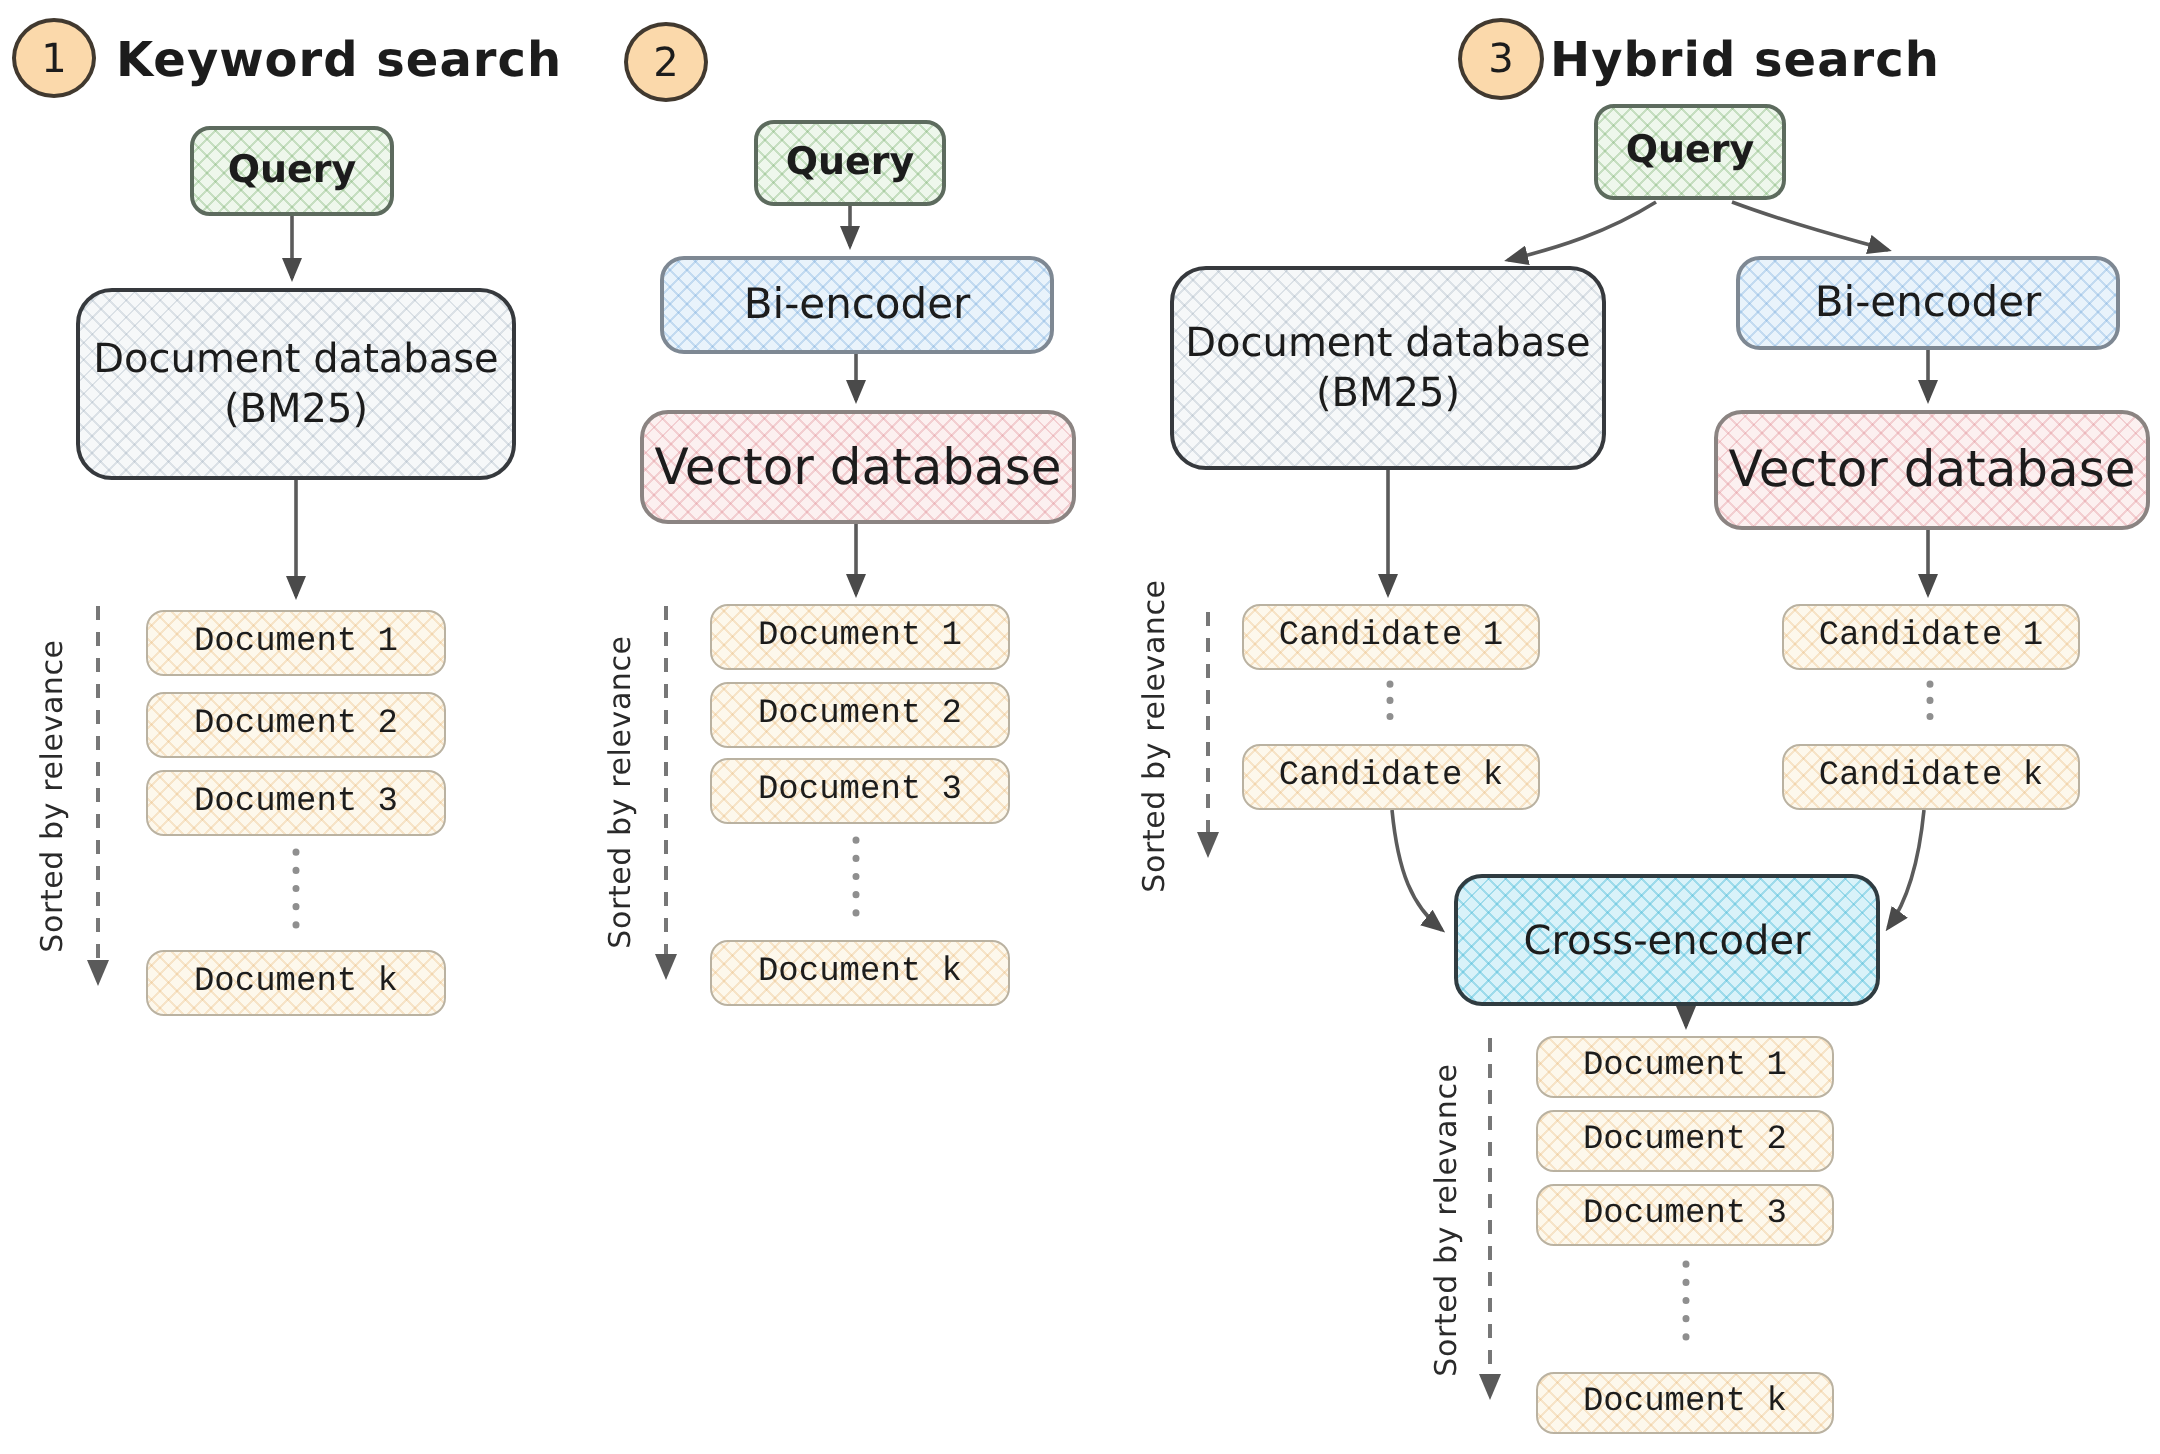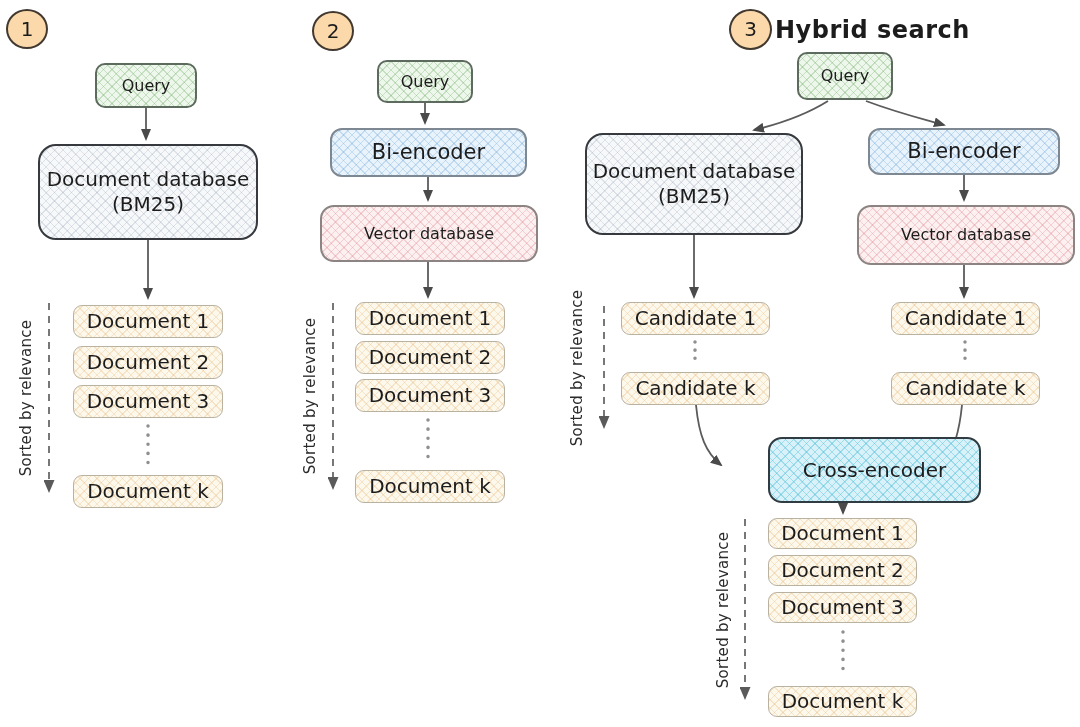--- a/index.html
+++ b/index.html
@@ -7,26 +7,26 @@
           font-family:"DejaVu Sans","Liberation Sans",sans-serif;color:#1c1c1c;}
   .wires{position:absolute;left:0;top:0;z-index:1;}
   .node{position:absolute;box-sizing:border-box;display:flex;align-items:center;justify-content:center;
         text-align:center;z-index:2;line-height:1.25;}
   .hatch{background-image:
       repeating-linear-gradient(45deg, var(--h) 0 1px, transparent 1px 6px),
       repeating-linear-gradient(-45deg, var(--h) 0 1px, transparent 1px 6px);
       background-color:var(--f);}
   .badge{border-radius:50%;background:#fbd9ab;border:2.2px solid #41392f;font-size:20px;z-index:2;}
   .title{position:absolute;z-index:2;font-size:24px;font-weight:bold;letter-spacing:.5px;white-space:nowrap;}
-  .greenbox{--f:#eef7ec;--h:rgba(106,166,94,.30);border:2px solid #5d6b5e;border-radius:10px;font-size:16px;}
+  .greenbox{--f:#eef7ec;--h:rgba(106,166,94,.30);border:2px solid #5d6b5e;border-radius:10px;font-size:19px;font-weight:bold;}
   .graybox{--f:#f6f8f9;--h:rgba(125,145,165,.22);border:2.5px solid #36393d;border-radius:18px;font-size:20px;}
   .bluebox{--f:#e9f3fb;--h:rgba(96,156,214,.28);border:2px solid #7e8893;border-radius:12px;font-size:21px;}
-  .pinkbox{--f:#fcf0f0;--h:rgba(219,121,130,.28);border:2px solid #8b8482;border-radius:14px;font-size:16px;}
-  .cyanbox{--f:#d9f2f9;--h:rgba(62,182,213,.38);border:2.5px solid #303c41;border-radius:14px;font-size:20px;margin-left:41px;}
-  .itembox{--f:#fdf8ec;--h:rgba(228,168,92,.25);border:1.5px solid #bab2a1;border-radius:9px;font-size:20px;}
+  .pinkbox{--f:#fcf0f0;--h:rgba(219,121,130,.28);border:2px solid #8b8482;border-radius:14px;font-size:25px;}
+  .cyanbox{--f:#d9f2f9;--h:rgba(62,182,213,.38);border:2.5px solid #303c41;border-radius:14px;font-size:20px;}
+  .itembox{--f:#fdf8ec;--h:rgba(228,168,92,.25);border:1.5px solid #bab2a1;border-radius:9px;font-size:17px;font-family:Liberation Mono, monospace;}
   .sorted{position:absolute;z-index:2;font-size:15px;color:#2a2a2a;text-align:center;
           transform:rotate(-90deg);white-space:nowrap;letter-spacing:.3px;}
 </style>
 </head>
 <body>
 
 <div class="canvas">
 
   <svg class="wires" width="1080" height="727" viewBox="0 0 1080 727">
     <defs>
@@ -58,20 +58,21 @@
     <path d="M965,342 L965,365" stroke="#8f8f8f" stroke-width="3.5" fill="none" stroke-linecap="round" stroke-dasharray="0.1 8"></path>
     <path d="M604,306 L604,426" stroke="#777777" stroke-width="2" fill="none" stroke-dasharray="7 6" marker-end="url(#ahd)"></path>
     <path d="M696,405 C699,436 706,453 721,465" stroke="#5b5b5b" stroke-width="1.8" fill="none" marker-end="url(#ah)"></path>
     <path d="M962,405 C959,436 952,453 944,464" stroke="#5b5b5b" stroke-width="1.8" fill="none" marker-end="url(#ah)"></path>
     <path d="M843,503 L843,513" stroke="#5b5b5b" stroke-width="1.8" fill="none" marker-end="url(#ah)"></path>
     <path d="M843,632 L843,677" stroke="#8f8f8f" stroke-width="3.5" fill="none" stroke-linecap="round" stroke-dasharray="0.1 9"></path>
     <path d="M745,519 L745,697" stroke="#777777" stroke-width="2" fill="none" stroke-dasharray="7 6" marker-end="url(#ahd)"></path>
   </svg>
 
   <div class="node badge" style="left:6px;top:9px;width:42px;height:40px">1</div>
+  <div class="title" style="left:58px;top:16px">Keyword search</div>
 
   <div class="node hatch greenbox" style="left:95px;top:63px;width:102px;height:45px">Query</div>
 
   <div class="node hatch graybox" style="left:38px;top:144px;width:220px;height:96px">
     <div>
       <div>Document database</div>
       <div>(BM25)</div>
     </div>
   </div>
 

